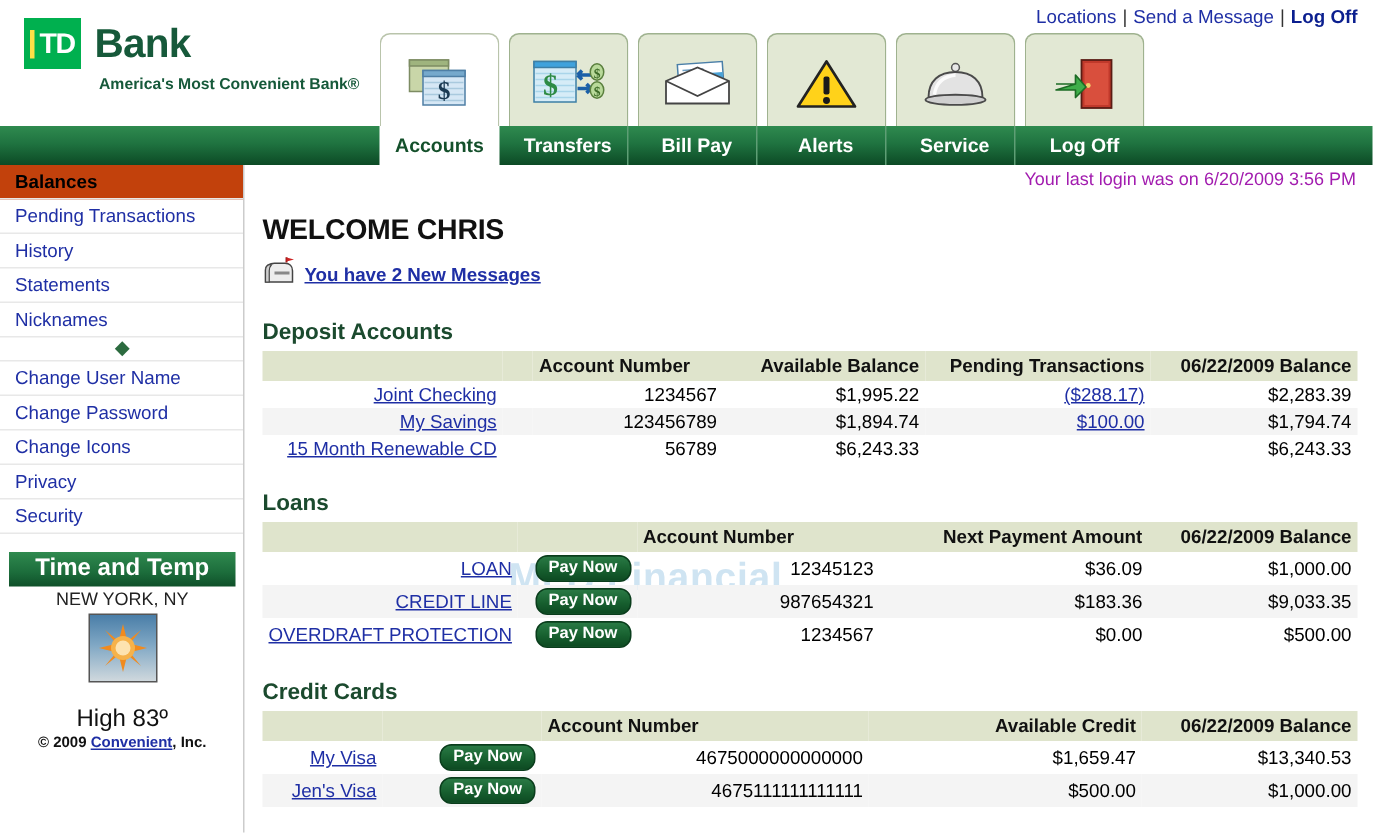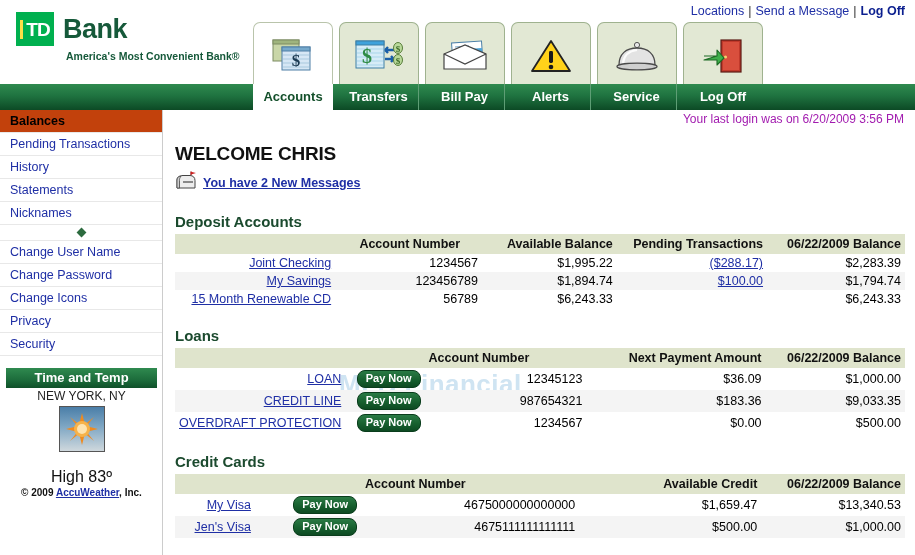--- a/index.html
+++ b/index.html
@@ -180,21 +180,21 @@
   .weather {
     margin-top: 12px;
     width: 151px;
     margin-left: 6px;
     text-align: center;
   }
   .weather-head {
     background: linear-gradient(to bottom, #2f8a4f 0%, #1c6c3b 60%, #0f5029 100%);
     color: #ffffff;
     font-weight: bold;
-    font-size: 13px;
+    font-size: 16px;
     padding: 2px 0 3px;
   }
   .weather-time {
     font-weight: bold;
     font-size: 12.5px;
     color: #000;
     margin-top: 3px;
   }
   .weather-city {
     font-size: 12px;
@@ -471,21 +471,21 @@
           <path d="M5 5 L13.5 12 L12 13.5 Z"></path>
           <path d="M29 5 L20.5 12 L22 13.5 Z"></path>
           <path d="M5 29 L13.5 22 L12 20.5 Z"></path>
           <path d="M29 29 L20.5 22 L22 20.5 Z"></path>
         </g>
         <circle cx="17" cy="17" r="8" fill="#f6b24a"></circle>
         <circle cx="17" cy="17" r="5" fill="#fde3b0"></circle>
       </svg>
     </div>
     <div class="weather-high">High 83º</div>
-    <div class="weather-credit"><span>© 2009 </span><a href="#">AccuWeather</a><span>, Inc.</span></div>
+    <div class="weather-credit"><span>© 2009 </span><a href="#">Convenient</a><span>, Inc.</span></div>
   </div>
 </div>
 
 <div class="main">
   <div class="watermark">MFB Financial</div>
 
   <div class="lastlogin">Your last login was on 6/20/2009 3:56 PM</div>
   <div class="welcome">WELCOME CHRIS</div>
 
   <div class="msg-row">

